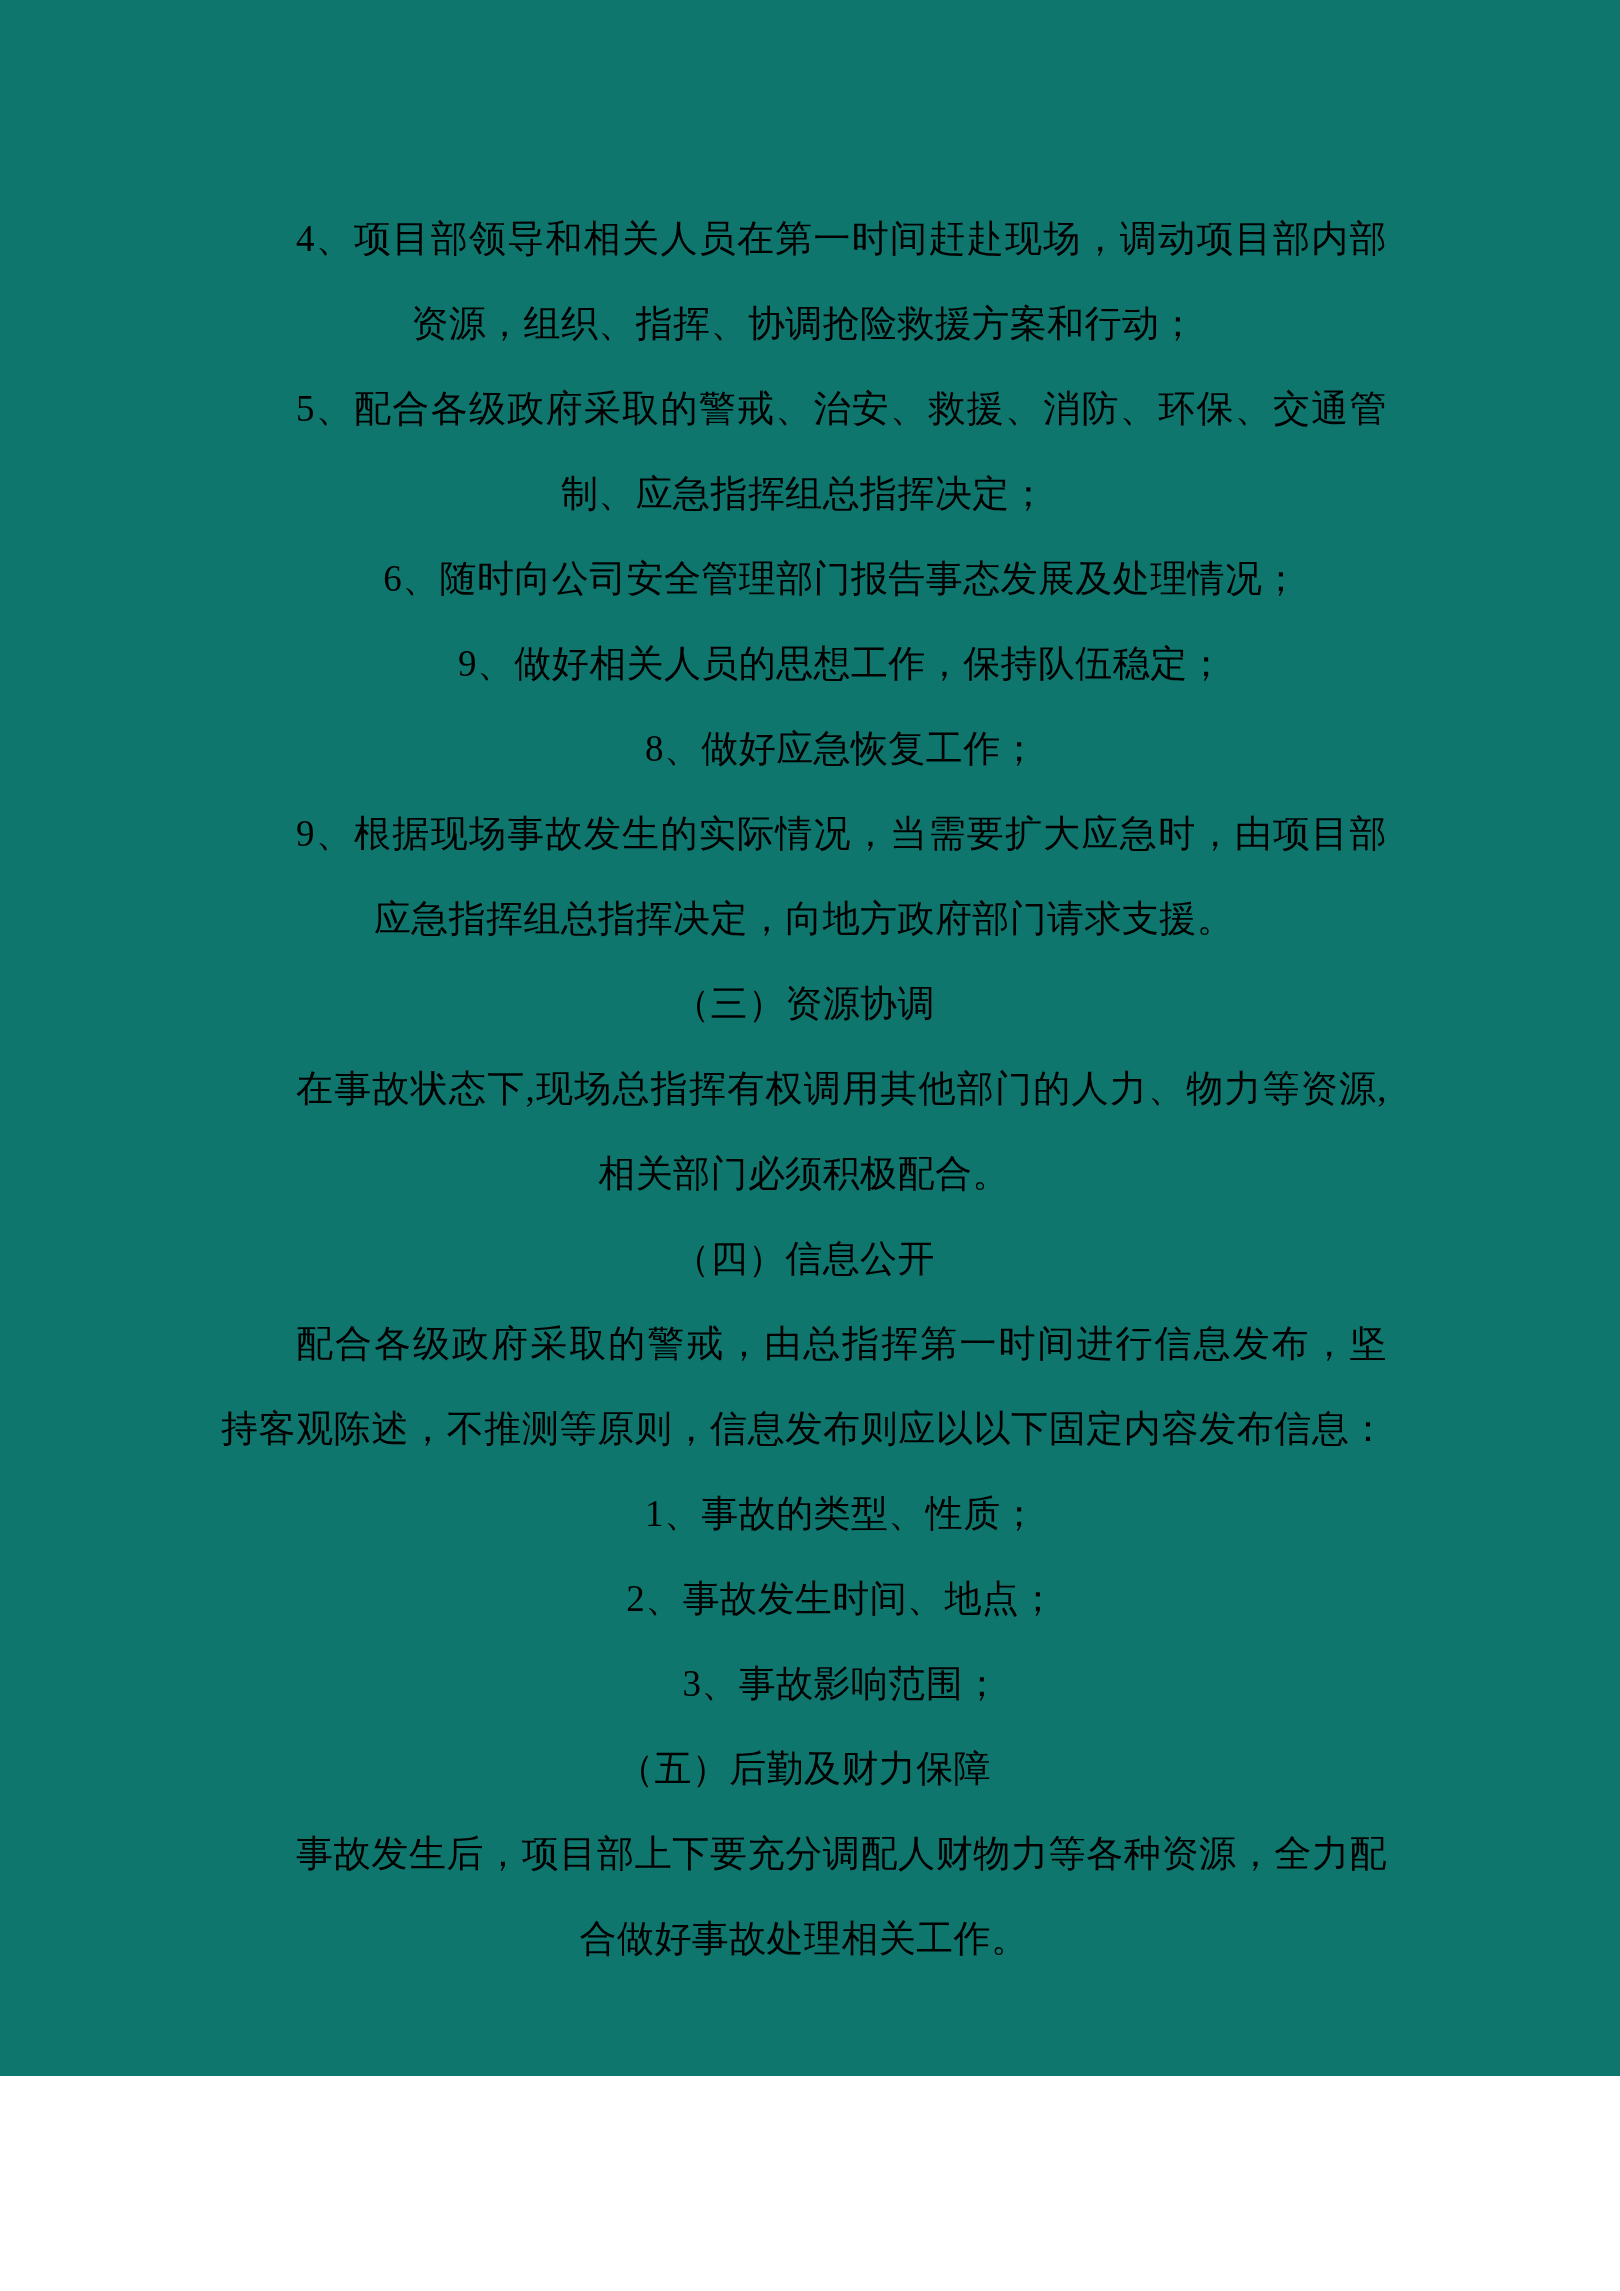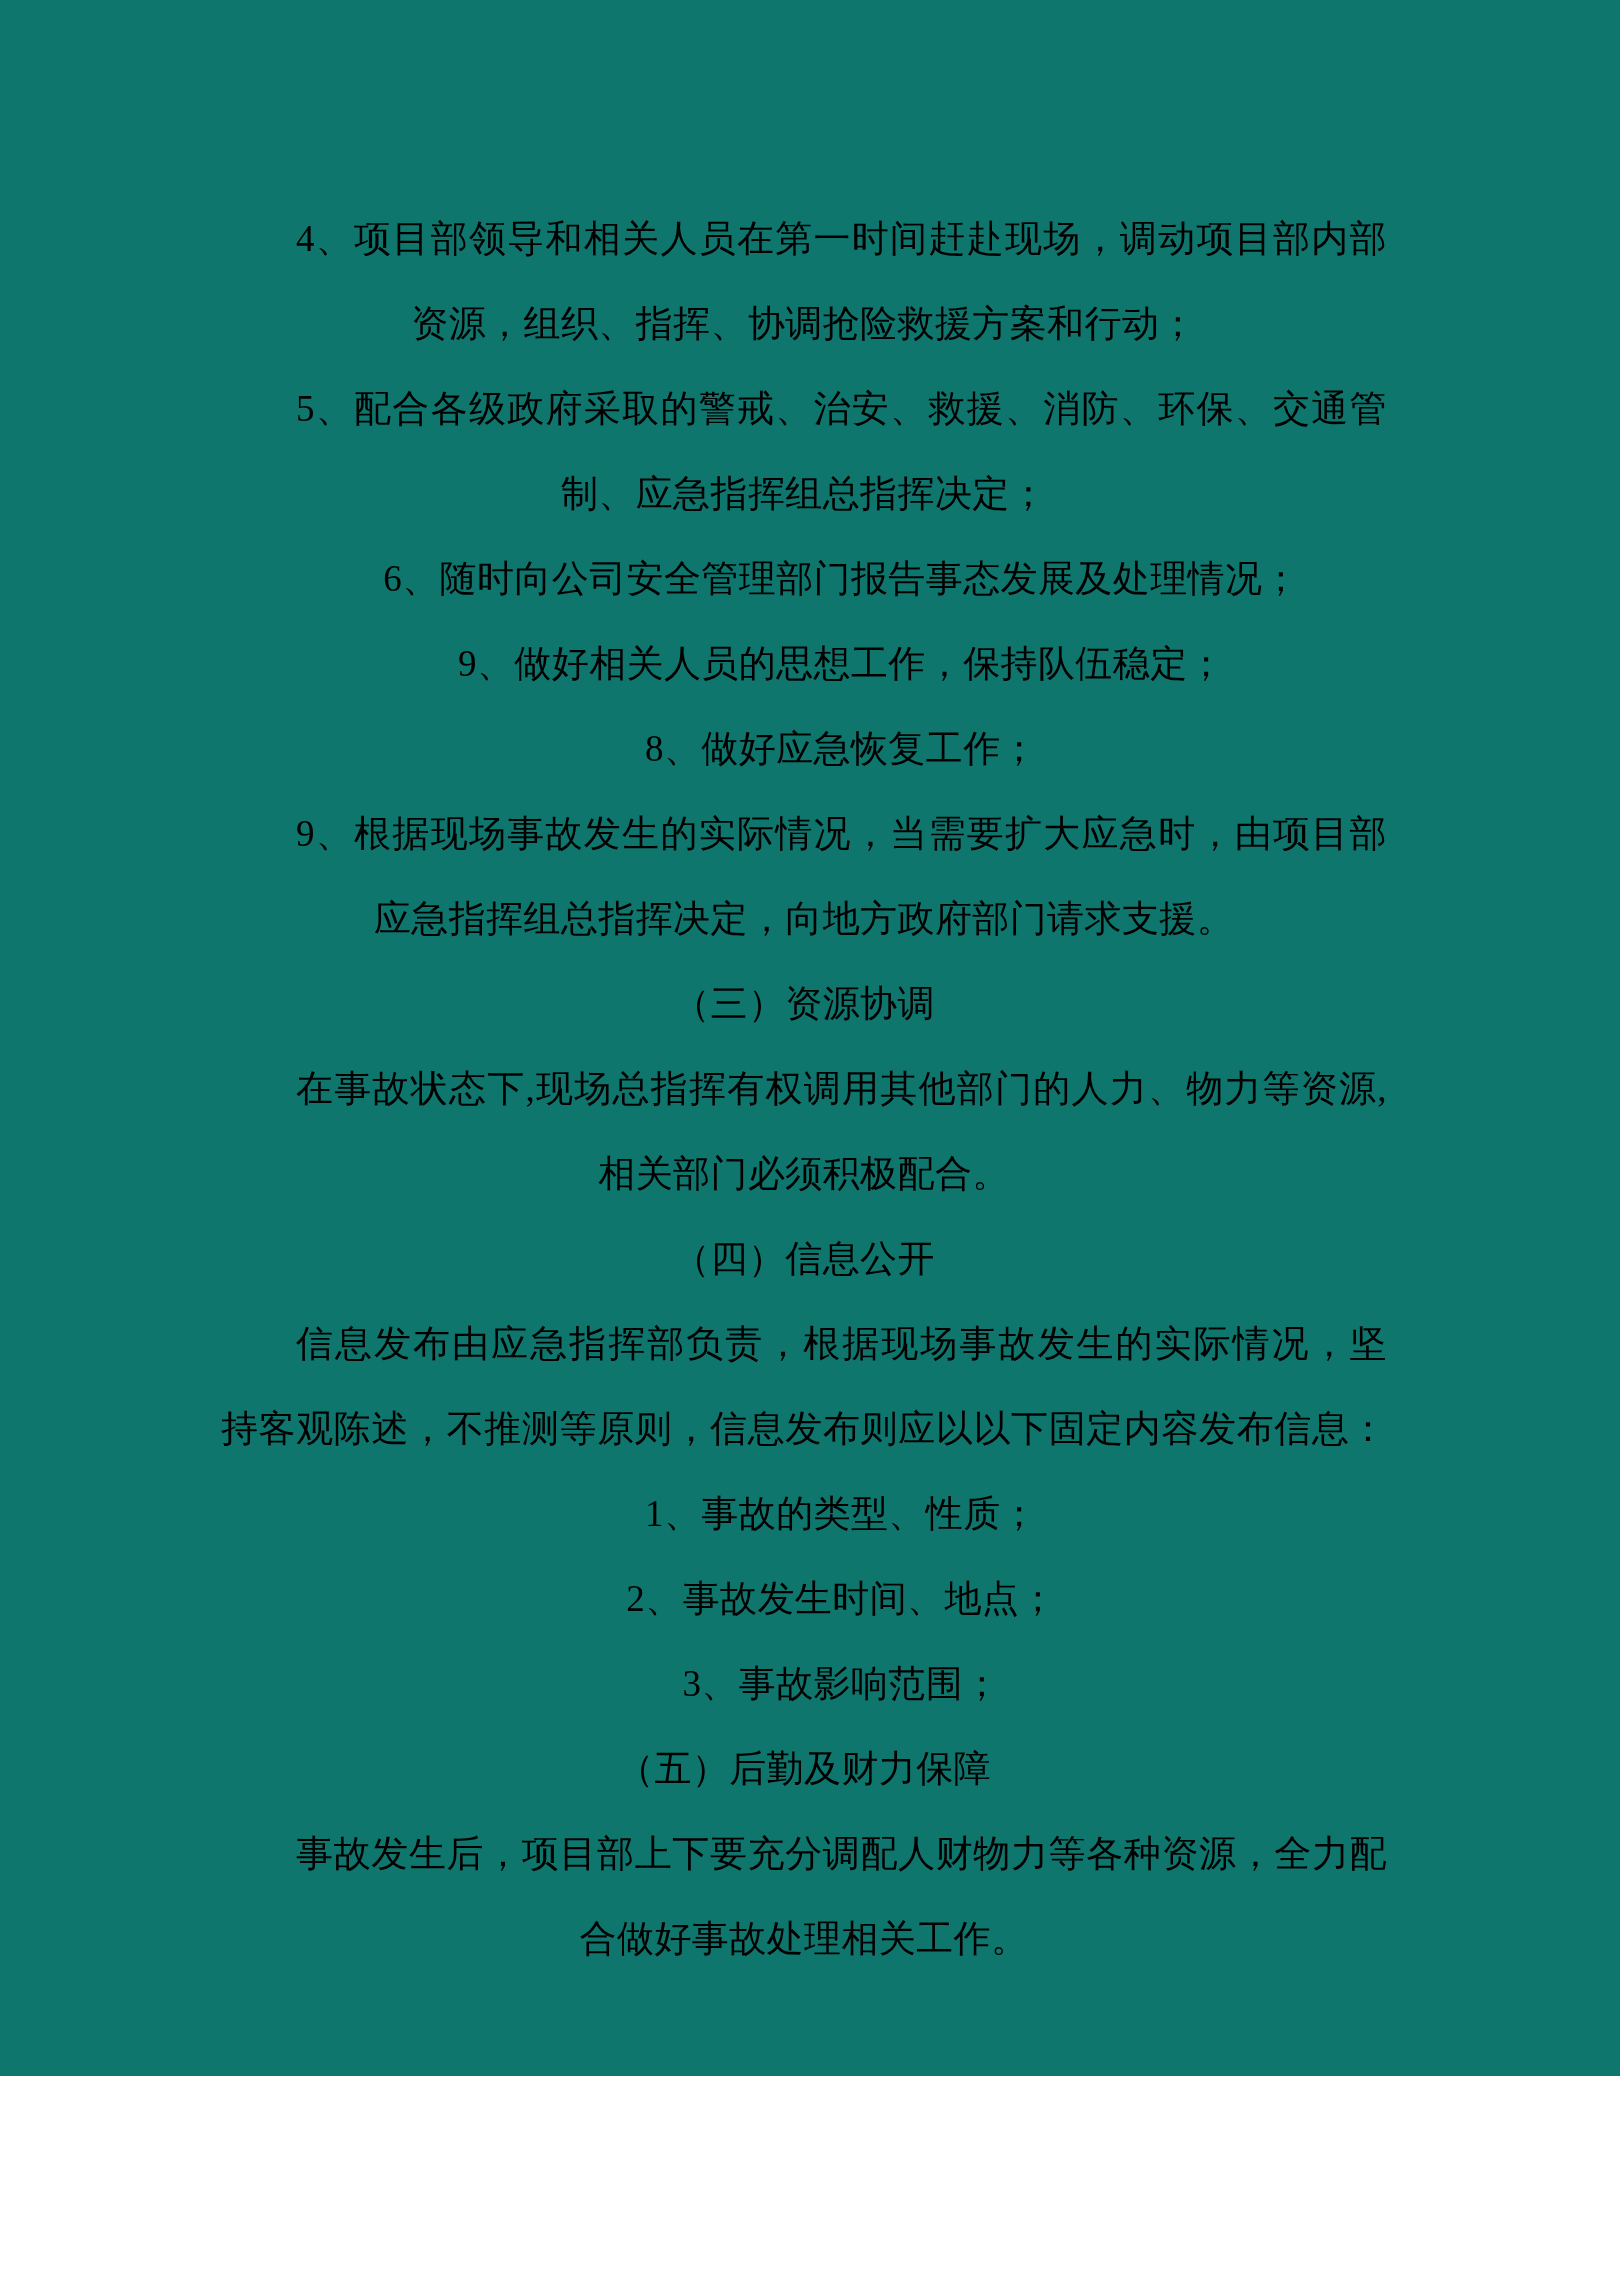--- a/index.html
+++ b/index.html
@@ -64,21 +64,21 @@
       <div class="text-line">制、应急指挥组总指挥决定；</div>
       <div class="text-line indent">6、随时向公司安全管理部门报告事态发展及处理情况；</div>
       <div class="text-line indent">9、做好相关人员的思想工作，保持队伍稳定；</div>
       <div class="text-line indent">8、做好应急恢复工作；</div>
       <div class="text-line indent fill">9、根据现场事故发生的实际情况，当需要扩大应急时，由项目部</div>
       <div class="text-line">应急指挥组总指挥决定，向地方政府部门请求支援。</div>
       <div class="text-line">（三）资源协调</div>
       <div class="text-line indent fill">在事故状态下,现场总指挥有权调用其他部门的人力、物力等资源,</div>
       <div class="text-line">相关部门必须积极配合。</div>
       <div class="text-line">（四）信息公开</div>
-      <div class="text-line indent fill">信息发布由应急指挥部负责，根据现场事故发生的实际情况，坚</div>
+      <div class="text-line indent fill">配合各级政府采取的警戒，由总指挥第一时间进行信息发布，坚</div>
       <div class="text-line fill">持客观陈述，不推测等原则，信息发布则应以以下固定内容发布信息：</div>
       <div class="text-line indent">1、事故的类型、性质；</div>
       <div class="text-line indent">2、事故发生时间、地点；</div>
       <div class="text-line indent">3、事故影响范围；</div>
       <div class="text-line">（五）后勤及财力保障</div>
       <div class="text-line indent fill">事故发生后，项目部上下要充分调配人财物力等各种资源，全力配</div>
       <div class="text-line">合做好事故处理相关工作。</div>
     </div>
   <div class="footer">
     <span class="page-number">53</span>

